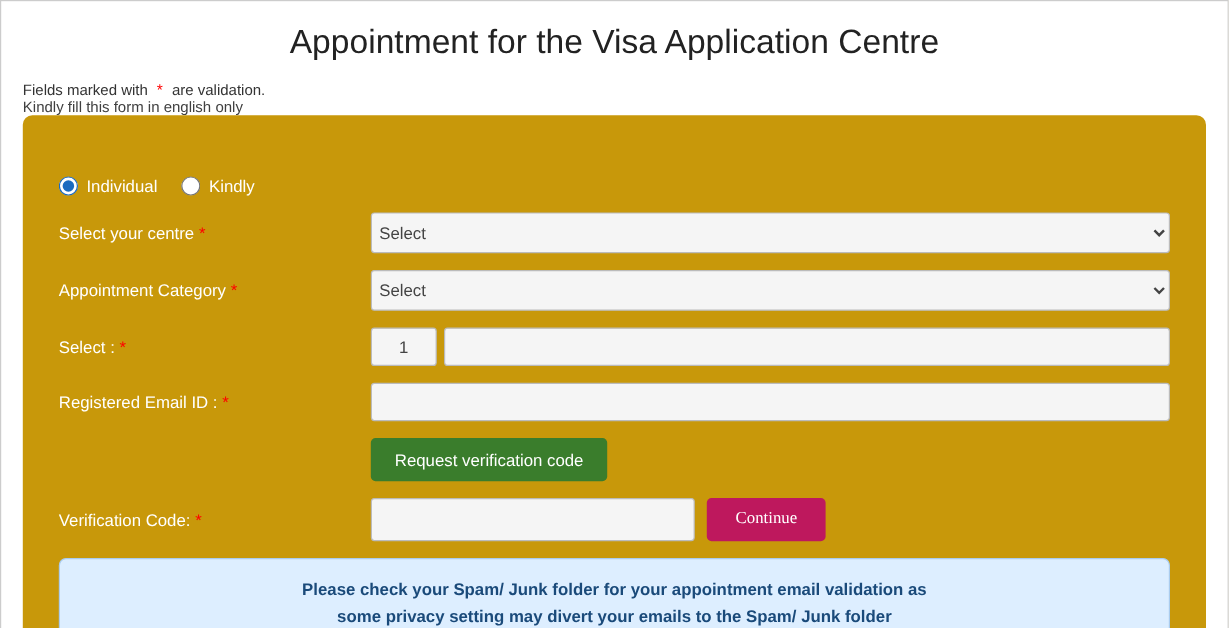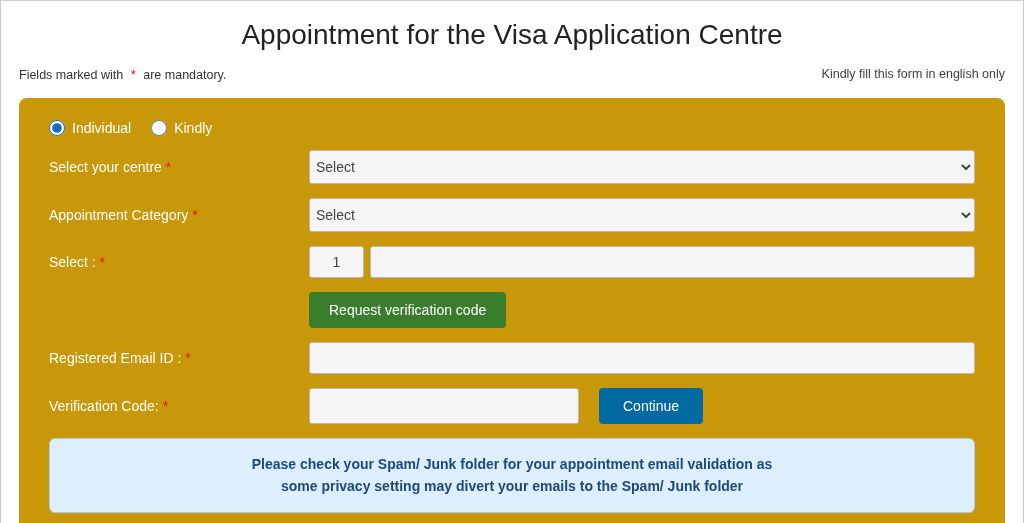--- a/index.html
+++ b/index.html
@@ -24,24 +24,25 @@
       text-align: center;
       font-size: 28px;
       font-weight: normal;
       padding: 18px 0 12px 0;
       color: #222;
       font-family: Arial, sans-serif;
     }
 
     .top-bar {
       display: flex;
-      justify-content: space-between;
-      padding: 4px 18px 16px 18px;
+      justify-content: center;
+      padding: 4px 18px 0 18px;
       font-size: 12.5px;
       color: #333;
+      flex-direction: column;
     }
 
     .mandatory-note { display: flex; align-items: center; gap: 2px; }
     .mandatory-star { color: red; font-size: 13px; }
     .english-note { color: #404040; font-size: 12.5px; }
 
     .form-card {
       background: #c8980a;
       margin: 0 18px 18px 18px;
       border-radius: 8px;
@@ -66,20 +67,21 @@
 
     .form-field {
       flex: 1;
     }
 
     
     .radio-group {
       display: flex;
       align-items: center;
       gap: 20px;
+      margin-top: 29px;
     }
 
     .radio-item {
       display: flex;
       align-items: center;
       gap: 7px;
       font-size: 14px;
       color: #fff;
       cursor: pointer;
     }
@@ -160,29 +162,28 @@
       padding: 9px 10px;
       font-size: 14px;
       border: 1px solid #bbb;
       border-radius: 3px;
       background: #f5f5f5;
       color: #444;
       margin-right: 10px;
     }
 
     .continue-btn {
-      background: #0369a1;
+      background: #be185d;
       color: #fff;
       border: none;
       padding: 10px 24px;
       font-size: 14px;
       border-radius: 4px;
       cursor: pointer;
-      font-family: Liberation Sans, sans-serif;
-      margin-left: 10px;
+      font-family: Liberation Serif, serif;
     }
 
     .verif-field-group {
       display: flex;
       align-items: center;
     }
 
     
     .spam-notice {
       background: #ddeeff;
@@ -201,21 +202,21 @@
 <body>
 
 <div class="page-wrapper">
 
   <h1 class="page-title">Appointment for the Visa Application Centre</h1>
 
   <div class="top-bar">
     <div class="mandatory-note">
       <span>Fields marked with</span>
       &nbsp;<span class="mandatory-star">*</span>&nbsp;
-      <span>are mandatory.</span>
+      <span>are validation.</span>
     </div>
     <div class="english-note">Kindly fill this form in english only</div>
   </div>
 
   <div class="form-card">
 
     <div class="form-row">
       <div class="form-field">
         <div class="radio-group">
           <label class="radio-item">
@@ -261,33 +262,33 @@
       </div>
       <div class="form-field">
         <div class="phone-group">
           <input type="text" class="phone-country" value="1" style="">
           <input type="text" class="phone-number" value="" style="">
         </div>
       </div>
     </div>
 
     <div class="form-row">
+      <div class="form-label">
+        <span>Registered Email ID :</span>
+        <span class="req">*</span>
+      </div>
+      <div class="form-field">
+        <input type="email" class="email-input" value="" style="">
+      </div>
+    </div>
+
+    <div class="form-row">
       <div class="form-label"></div>
       <div class="form-field">
         <button class="request-btn">Request verification code</button>
-      </div>
-    </div>
-
-    <div class="form-row">
-      <div class="form-label">
-        <span>Registered Email ID :</span>
-        <span class="req">*</span>
-      </div>
-      <div class="form-field">
-        <input type="email" class="email-input" value="" style="">
       </div>
     </div>
 
     <div class="form-row">
       <div class="form-label">
         <span>Verification Code:</span>
         <span class="req">*</span>
       </div>
       <div class="form-field">
         <div class="verif-field-group">

